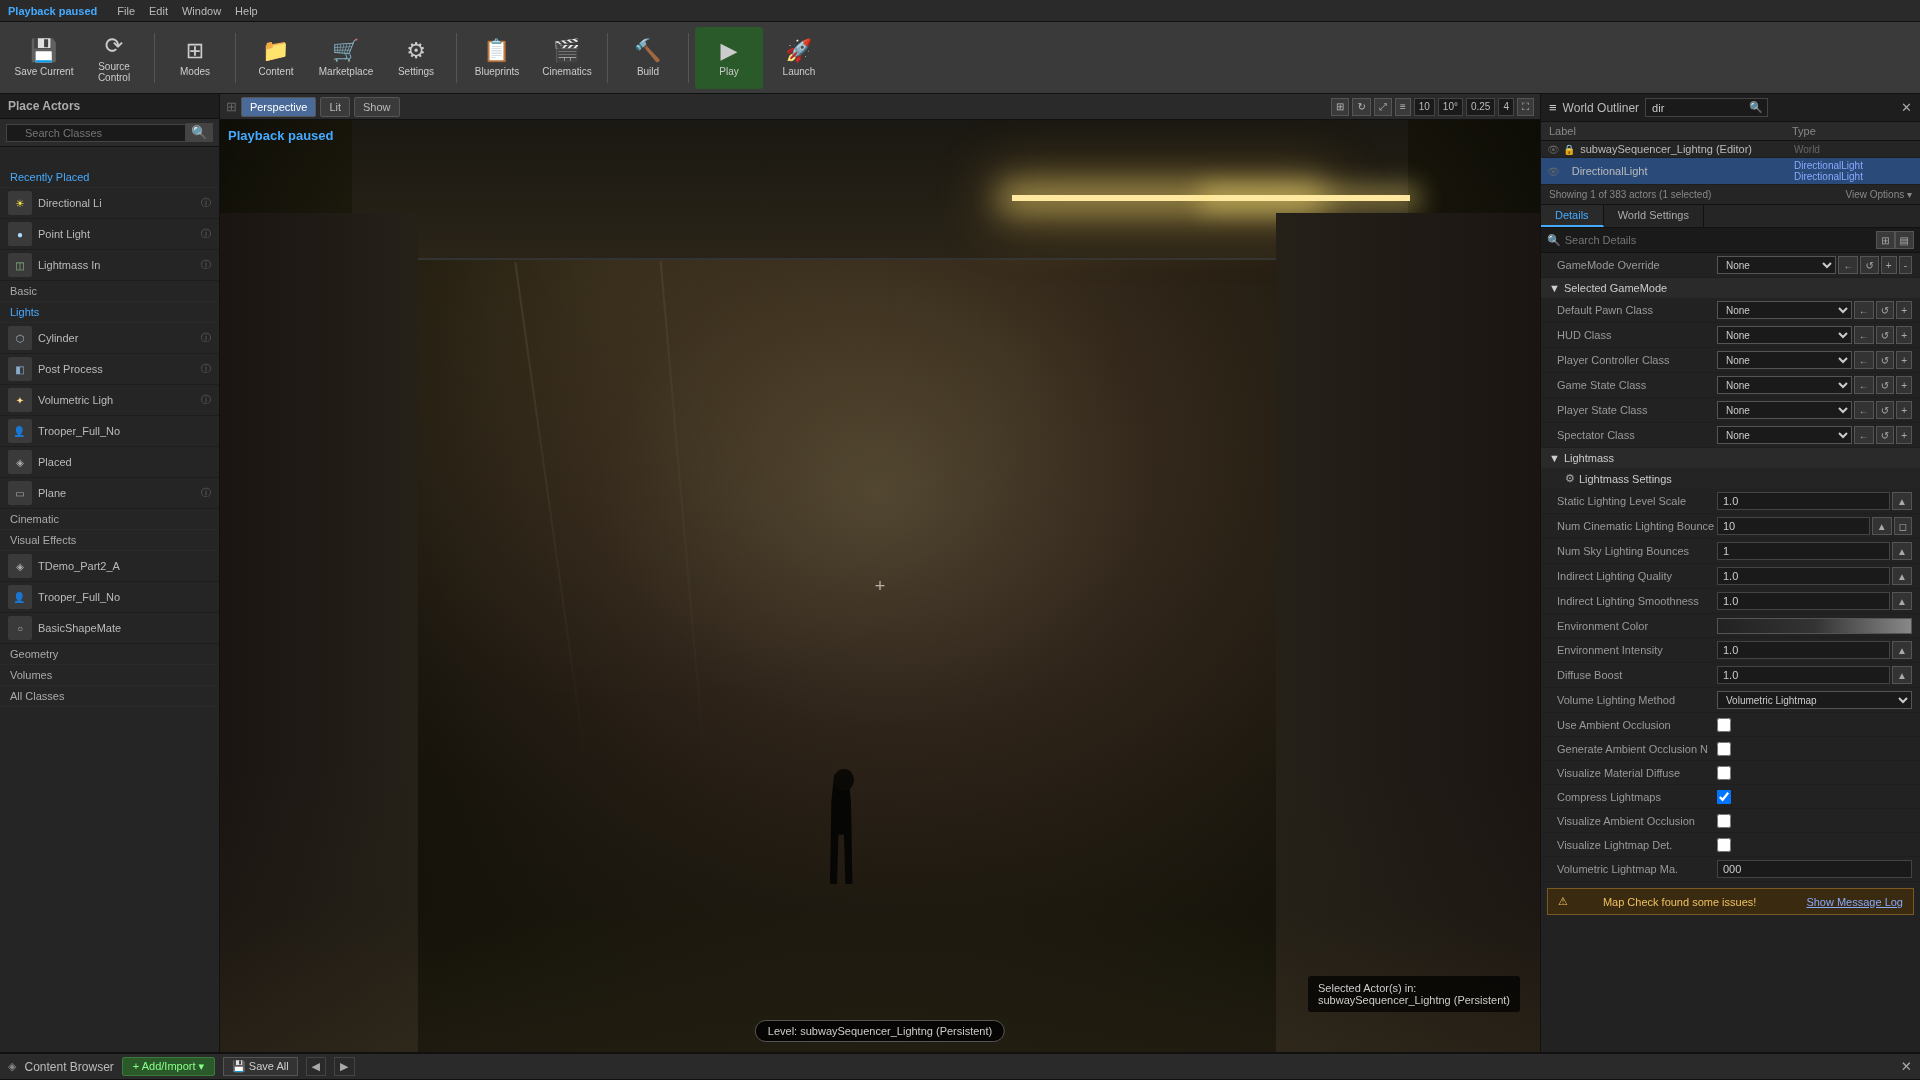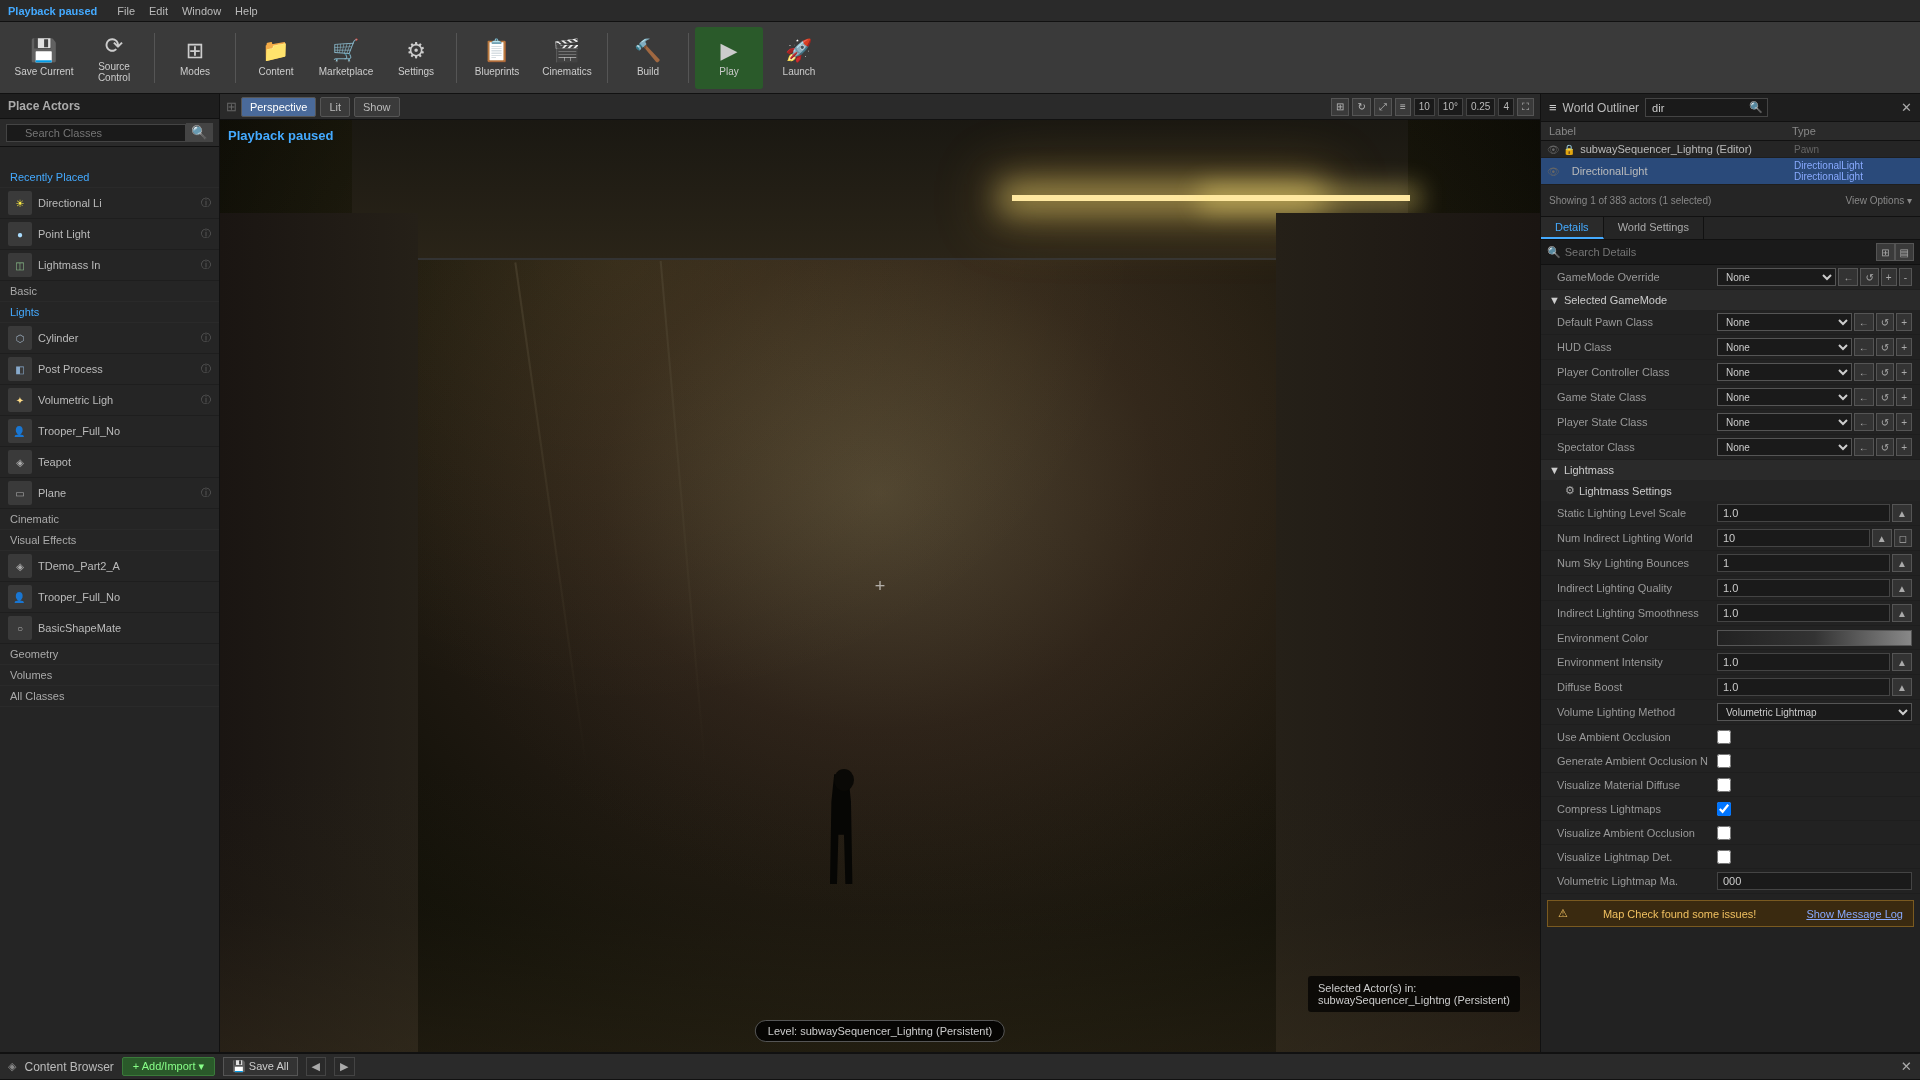--- a/index.html
+++ b/index.html
@@ -59,21 +59,21 @@
     #outliner-close { background: none; border: none; color: #aaa; cursor: pointer; font-size: 13px; }
     .outliner-cols { background: #2a2a2a; display: flex; padding: 3px 8px; border-bottom: 1px solid #111; font-size: 11px; color: #888; justify-content: flex-end; }
     .outliner-cols .col-label { flex: 1; }
     .outliner-cols .col-type { width: 120px; }
     .outliner-item { display: flex; align-items: center; padding: 2px 6px; cursor: pointer; border-bottom: 1px solid #1e1e1e; }
     .outliner-item.selected { background: #2a4a7a; }
     .outliner-eye { color: #666; margin-right: 4px; font-size: 10px; cursor: pointer; }
     .outliner-lock { color: #666; margin-right: 4px; font-size: 10px; }
     .outliner-label { flex: 1; color: #bbb; font-size: 11px; }
     .outliner-type { width: 120px; color: #666; font-size: 10px; }
-    .outliner-info { padding: 10px 8px; font-size: 10px; color: #888; display: flex; justify-content: space-between; border-bottom: 1px solid #111; }
+    .outliner-info { padding: 4px 8px; font-size: 10px; color: #888; display: flex; justify-content: space-between; border-bottom: 1px solid #111; }
     .outliner-tabs { display: flex; border-bottom: 1px solid #111; }
     .outliner-tab { padding: 4px 14px; font-size: 11px; cursor: pointer; color: #aaa; border-right: 1px solid #111; }
     .outliner-tab.active { background: #2a2a2a; color: #4af; border-bottom: 2px solid #4af; }
     #details-panel { flex: 1; overflow-y: auto; background: #222; }
     .details-search { display: flex; align-items: center; background: #1a1a1a; border-bottom: 1px solid #111; padding: 3px 6px; }
     .details-search input { background: transparent; border: none; color: #ccc; font-size: 11px; flex: 1; outline: none; }
     .details-section-header { background: #2a2a2a; padding: 4px 8px; font-size: 11px; color: #ccc; cursor: pointer; display: flex; align-items: center; gap: 4px; }
     .details-row { display: flex; align-items: center; padding: 3px 8px 3px 16px; border-bottom: 1px solid #1e1e1e; min-height: 24px; }
     .details-label { width: 160px; color: #999; font-size: 11px; flex-shrink: 0; }
     .details-value { flex: 1; display: flex; align-items: center; gap: 2px; }
@@ -197,21 +197,21 @@
         <div class="actor-icon" style="color:#ffdd88;">✦</div>
         <span class="actor-name">Volumetric Ligh</span>
         <span class="actor-info">ⓘ</span>
       </div>
       <div class="actor-item">
         <div class="actor-icon" style="color:#aaa;">👤</div>
         <span class="actor-name">Trooper_Full_No</span>
       </div>
       <div class="actor-item">
         <div class="actor-icon" style="color:#aaa;">◈</div>
-        <span class="actor-name">Teapot</span>
+        <span class="actor-name">Placed</span>
       </div>
       <div class="actor-item">
         <div class="actor-icon" style="color:#aaa;">▭</div>
         <span class="actor-name">Plane</span>
         <span class="actor-info">ⓘ</span>
       </div>
       <div class="left-category">Cinematic</div>
       <div class="left-category">Visual Effects</div>
       <div class="actor-item">
         <div class="actor-icon" style="color:#aaa;">◈</div>
@@ -299,21 +299,21 @@
     </div>
     <div class="outliner-cols">
       <span class="col-label">Label</span>
       <span class="col-type">Type</span>
     </div>
     <div>
       <div class="outliner-item">
         <span class="outliner-eye">👁</span>
         <span class="outliner-lock">🔒</span>
         <span class="outliner-label">subwaySequencer_Lightng (Editor)</span>
-        <span class="outliner-type">Pawn</span>
+        <span class="outliner-type">World</span>
       </div>
       <div class="outliner-item selected">
         <span class="outliner-eye">👁</span>
         <span class="outliner-lock" style="margin-right:8px;"></span>
         <span class="outliner-label">DirectionalLight</span>
         <span class="outliner-type" style="color:#88aaff;font-size:10px;">DirectionalLight DirectionalLight</span>
       </div>
     </div>
     <div class="outliner-info">
       <span>Showing 1 of 383 actors (1 selected)</span>
@@ -416,21 +416,21 @@
         <span>Lightmass Settings</span>
       </div>
       <div class="details-row">
         <span class="details-label">Static Lighting Level Scale</span>
         <div class="details-value">
           <input class="details-input" type="text" value="1.0" style="">
           <button class="details-btn">▲</button>
         </div>
       </div>
       <div class="details-row">
-        <span class="details-label">Num Indirect Lighting World</span>
+        <span class="details-label">Num Cinematic Lighting Bounce</span>
         <div class="details-value">
           <input class="details-input" type="text" value="10" style="">
           <button class="details-btn">▲</button>
           <button class="details-btn">◻</button>
         </div>
       </div>
       <div class="details-row">
         <span class="details-label">Num Sky Lighting Bounces</span>
         <div class="details-value">
           <input class="details-input" type="text" value="1" style="">

